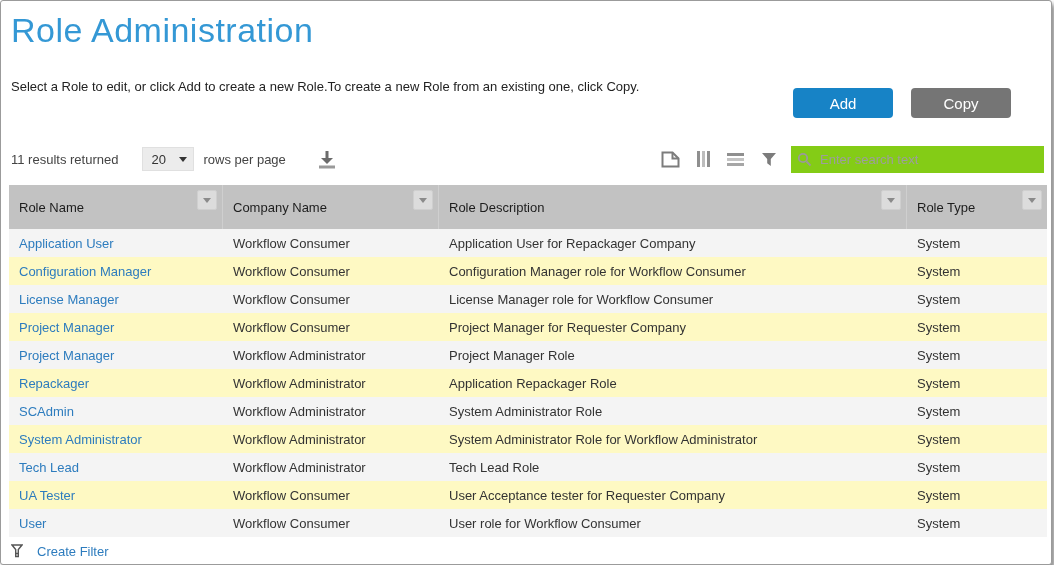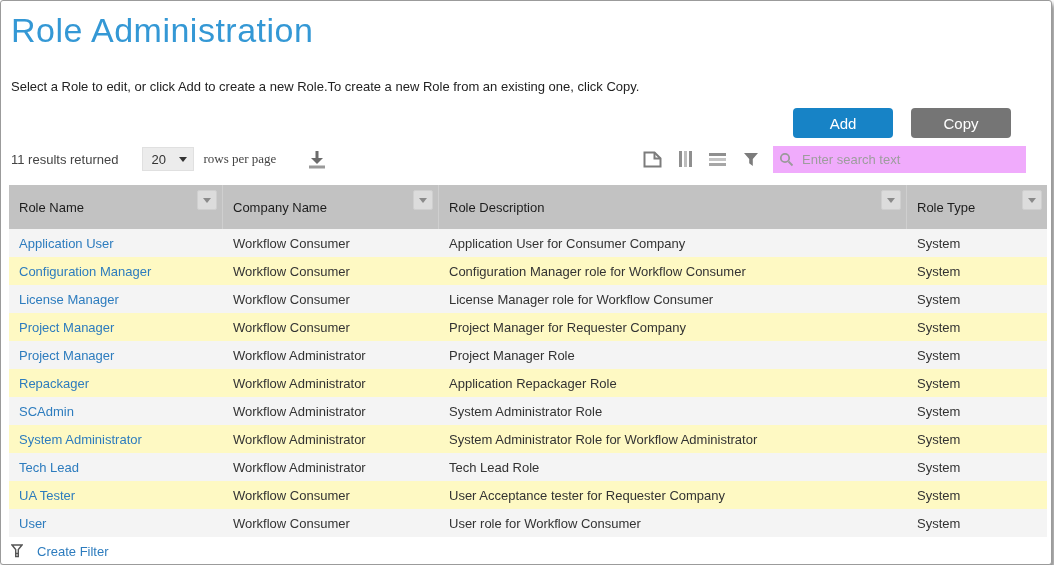--- a/index.html
+++ b/index.html
@@ -11,59 +11,59 @@
     font-family:"Liberation Sans",sans-serif;color:#333;
   }
   .page-title{
     position:absolute;top:10px;left:10px;
     font-size:34px;font-weight:300;color:var(--title-blue,#3498d5);
     letter-spacing:.5px;
   }
   .page-subtitle{
     position:absolute;top:78px;left:10px;font-size:13px;color:#222;
   }
-  .action-buttons{position:absolute;top:107px;right:40px;display:flex;gap:18px;}
+  .action-buttons{position:absolute;top:87px;right:40px;display:flex;gap:18px;}
   .btn{
     width:100px;height:30px;border:none;border-radius:4px;color:#fff;
     font-size:15px;font-family:"Liberation Sans",sans-serif;cursor:pointer;
     display:flex;align-items:center;justify-content:center;
   }
   .btn-add{background:var(--accent-blue,#1783c6);}
   .btn-copy{background:var(--copy-gray,#757575);}
 
   .toolbar{
-    position:absolute;top:142px;left:10px;right:25px;height:32px;
+    position:absolute;top:142px;left:10px;right:7px;height:32px;
     display:flex;justify-content:space-between;align-items:center;font-size:13px;
   }
   .toolbar-left{display:flex;align-items:center;}
   .results-text{color:#444;}
   .rpp-select-wrap{position:relative;margin-left:24px;}
   .rpp-select{
     -webkit-appearance:none;appearance:none;
     width:52px;height:24px;background:#ececec;border:1px solid #e0e0e0;
     font-size:13px;color:#333;padding:0 4px 0 8px;border-radius:0;
     font-family:"Liberation Sans",sans-serif;
   }
   .rpp-select-wrap::after{
     content:"";position:absolute;right:7px;top:10px;
     border-left:4px solid transparent;border-right:4px solid transparent;
     border-top:5px solid #333;pointer-events:none;
   }
-  .rpp-label{margin-left:9px;color:#444;font-family:Liberation Serif, serif;}
+  .rpp-label{margin-left:9px;color:#444;}
   .download-btn{margin-left:28px;background:none;border:none;cursor:pointer;padding:2px;line-height:0;}
 
   .toolbar-right{display:flex;align-items:center;}
   .tool-icon{background:none;border:none;cursor:pointer;padding:0;margin-left:17px;line-height:0;display:flex;align-items:center;}
   .bars-v{display:flex;gap:2px;height:16px;align-items:stretch;}
   .bars-v span{width:3px;}
   .bars-h{display:flex;flex-direction:column;gap:2px;width:17px;}
   .bars-h span{height:3px;}
 
   .search-box{
-    margin-left:14px;width:253px;height:27px;background:#f0abfc;
+    margin-left:14px;width:253px;height:27px;background:#84cc16;
     display:flex;align-items:center;padding:0 6px;box-sizing:border-box;
   }
   .search-input{
     flex:1;border:none;background:transparent;outline:none;
     font-size:13px;color:#333;margin-left:6px;font-family:"Liberation Sans",sans-serif;
   }
   .search-input::placeholder{color:#9d9d9d;}
 
   .grid{position:absolute;top:184px;left:8px;width:1038px;font-size:13px;}
   .thead{display:flex;height:44px;background:var(--header-gray,#c2c2c2);}
@@ -186,21 +186,21 @@
           <span>Role Type</span>
           <button class="th-filter">
             <span class="caret"></span>
           </button>
         </div>
       </div>
     <div id="grid-body">
         <div class="tr alt">
           <div class="td c0"><a>Application User</a></div>
           <div class="td c1">Workflow Consumer</div>
-          <div class="td c2">Application User for Consumer Company</div>
+          <div class="td c2">Application User for Repackager Company</div>
           <div class="td c3">System</div>
         </div>
         <div class="tr">
           <div class="td c0"><a>Configuration Manager</a></div>
           <div class="td c1">Workflow Consumer</div>
           <div class="td c2">Configuration Manager role for Workflow Consumer</div>
           <div class="td c3">System</div>
         </div>
         <div class="tr alt">
           <div class="td c0"><a>License Manager</a></div>

